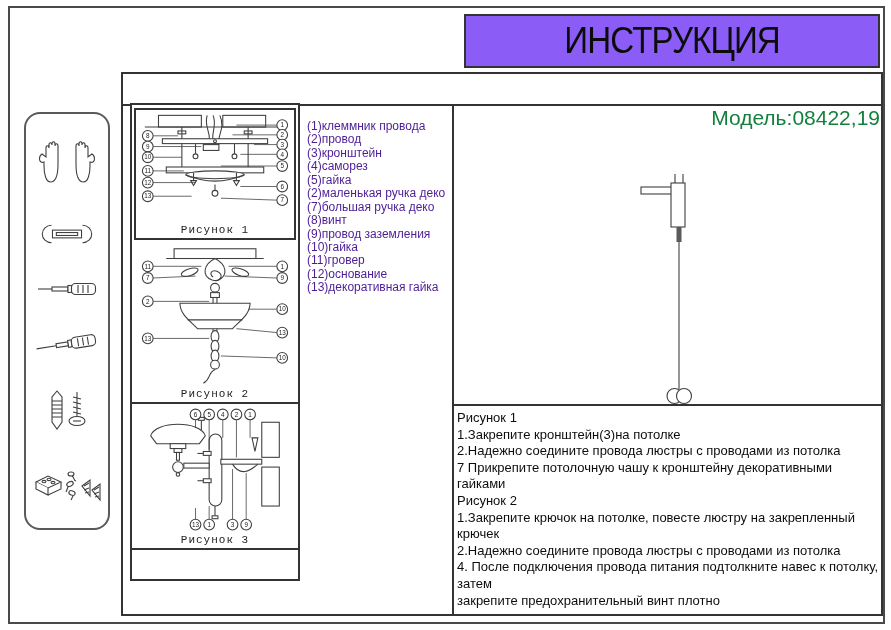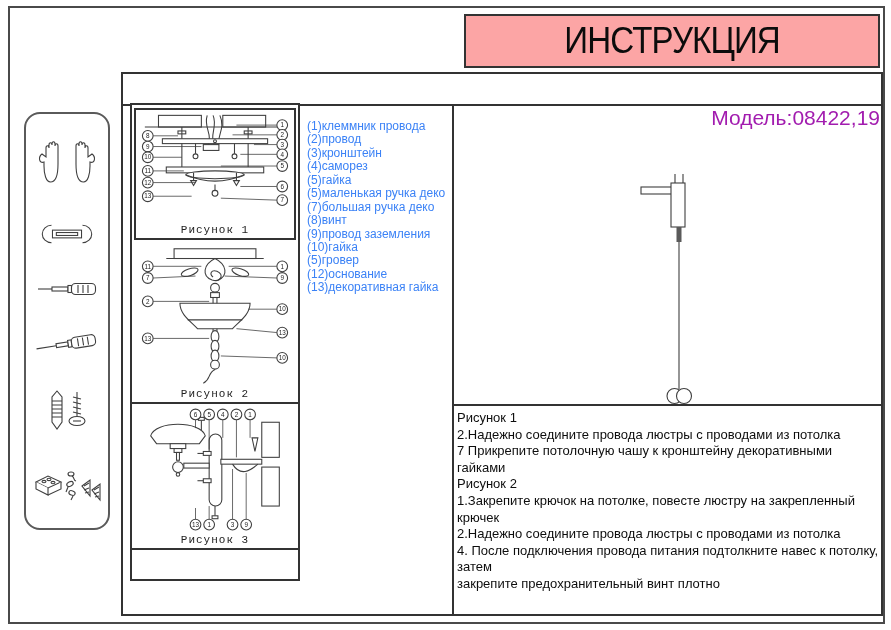--- a/index.html
+++ b/index.html
@@ -1,21 +1,21 @@
 <!DOCTYPE html>
 <html><head>
 <meta charset="utf-8">
 <style>
   html,body{margin:0;padding:0;background:#fff;}
   #page{position:relative;width:891px;height:630px;background:#fff;
         font-family:"Liberation Sans",sans-serif;color:#111;outline:1px solid #9a9a9a;overflow:hidden;}
   #outer-frame{position:absolute;left:8px;top:6px;width:873px;height:614px;border:2px solid #4a4a4a;}
   
   #title-box{position:absolute;left:464px;top:14px;width:412px;height:50px;border:2px solid #333;
-             background:#fca5a5;display:flex;align-items:center;justify-content:center;}
+             background:#8b5cf6;display:flex;align-items:center;justify-content:center;}
   #title-box .t{font-size:36px;letter-spacing:-1px;color:#0c0c0c;transform:scaleX(.92);white-space:nowrap;}
   
   #sidebar{position:absolute;left:24px;top:112px;width:86px;height:418px;border:2px solid #5a5a5a;
            border-radius:16px;background:#fff;display:flex;flex-direction:column;
            justify-content:space-around;align-items:center;padding:6px 0;box-sizing:border-box;}
   #sidebar svg{display:block;}
   
   #main{position:absolute;left:121px;top:72px;width:758px;height:540px;border:2px solid #333;background:#fff;}
   #hline-top{position:absolute;left:0;right:0;top:30px;border-top:2px solid #333;}
   #vline{position:absolute;left:329px;top:30px;bottom:0;border-left:2px solid #333;}
@@ -26,23 +26,23 @@
   .figbox{margin:3px 2px 2px 2px;border:2px solid #333;padding:1px 0 2px 0;}
   .figsec{padding:3px 0 2px 0;border-bottom:2px solid #333;}
   .figsec:last-child{margin-bottom:10px;}
   .figwrap{display:flex;justify-content:center;}
   .figlabel{font:11px "Liberation Mono",monospace;text-align:center;letter-spacing:1px;color:#222;margin-top:1px;}
   svg .ln{stroke:#3f3f3f;fill:none;stroke-width:1.1;}
   svg .fw{stroke:#3f3f3f;fill:#fff;stroke-width:1.1;}
   svg .co{font:6.5px "Liberation Sans",sans-serif;fill:#222;}
   svg .ld{stroke:#3f3f3f;stroke-width:.8;}
   
-  #parts{position:absolute;left:184px;top:46px;width:142px;font-size:12px;line-height:1.12;color:#3b82f6;}
-  
-  #model{position:absolute;left:332px;right:1px;top:32px;text-align:right;font-size:21px;color:#a21caf;white-space:nowrap;}
+  #parts{position:absolute;left:184px;top:46px;width:142px;font-size:12px;line-height:1.12;color:#4c1d95;}
+  
+  #model{position:absolute;left:332px;right:1px;top:32px;text-align:right;font-size:21px;color:#15803d;white-space:nowrap;}
   #lamp{position:absolute;left:500px;top:100px;}
   #instr{position:absolute;left:334px;top:336px;width:424px;font-size:13px;line-height:16.6px;color:#0d0d0d;}
 </style>
 </head>
 <body>
 
 <div id="page">
   <div id="outer-frame"></div>
 
   <div id="title-box">
@@ -338,44 +338,45 @@
         <div class="figlabel">Рисунок 3</div>
       </div>
     </div>
 
     <div id="parts">
       <div>(1)клеммник провода</div>
       <div>(2)провод</div>
       <div>(3)кронштейн</div>
       <div>(4)саморез</div>
       <div>(5)гайка</div>
-      <div>(5)маленькая ручка деко</div>
+      <div>(2)маленькая ручка деко</div>
       <div>(7)большая ручка деко</div>
       <div>(8)винт</div>
       <div>(9)провод заземления</div>
       <div>(10)гайка</div>
-      <div>(5)гровер</div>
+      <div>(11)гровер</div>
       <div>(12)основание</div>
       <div>(13)декоративная гайка</div>
     </div>
 
     <div id="model">Модель:08422,19</div>
 
     <svg id="lamp" width="120" height="232" viewBox="0 0 120 232">
       <path class="ln" d="M52,0 V12 M60,0 V12"></path>
       <rect x="18" y="13" width="36" height="7" class="fw"></rect>
       <rect x="48" y="9" width="14" height="44" class="fw"></rect>
       <rect x="53.5" y="53" width="5" height="15" fill="#5a5a5a"></rect>
       <path class="ln" d="M56,68 V215" stroke-width="1.3"></path>
       <circle cx="51.5" cy="222" r="7.5" class="fw"></circle>
       <circle cx="61" cy="222" r="7.5" class="fw"></circle>
     </svg>
 
     <div id="instr">
       <div>Рисунок 1</div>
+      <div>1.Закрепите кронштейн(3)на потолке</div>
       <div>2.Надежно соедините провода люстры с проводами из потолка</div>
       <div>7 Прикрепите потолочную чашу к кронштейну декоративными гайками</div>
       <div>Рисунок 2</div>
       <div>1.Закрепите крючок на потолке, повесте люстру на закрепленный крючек</div>
       <div>2.Надежно соедините провода люстры с проводами из потолка</div>
       <div>4. После подключения провода питания подтолкните навес к потолку, затем</div>
       <div>закрепите предохранительный винт плотно</div>
 
     </div>
   </div>

